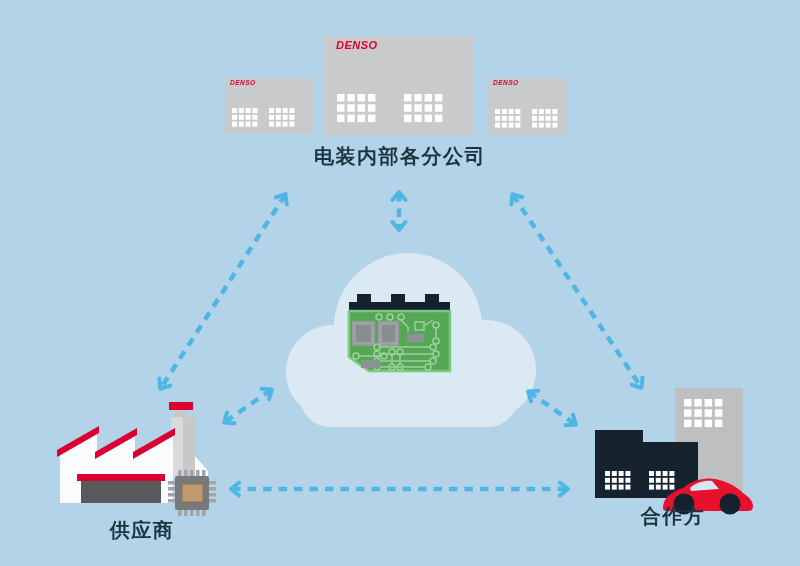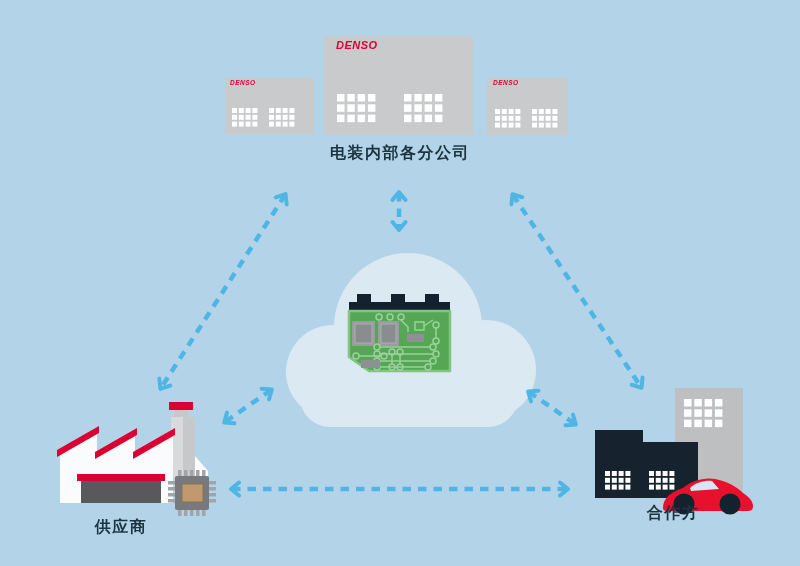--- a/index.html
+++ b/index.html
@@ -5,21 +5,21 @@
   html,body{margin:0;padding:0;}
   body{
     width:800px;height:566px;position:relative;overflow:hidden;
     background:#B3D4E8;
     font-family:"Liberation Sans","DejaVu Sans",sans-serif;
   }
   .stage{position:absolute;inset:0;width:800px;height:552px;}
   svg{position:absolute;left:0;top:0;}
   .label{
     position:absolute;transform:translateX(-50%);
-    color:#1C3440;font-weight:bold;font-size:16px;letter-spacing:1.5px;
+    color:#1C3440;font-weight:bold;font-size:20px;letter-spacing:1.5px;
     white-space:nowrap;
   }
   .brand-logo{
     position:absolute;color:#DC0032;font-weight:bold;font-style:italic;
     letter-spacing:0.5px;line-height:1;white-space:nowrap;
   }
   .brand-logo.lg{font-size:11px;}
   .brand-logo.sm{font-size:6.5px;}
 </style>
 </head>
@@ -201,16 +201,16 @@
     <circle cx="684" cy="504" r="10.5" fill="#14212E"></circle>
     <circle cx="730" cy="504" r="10.5" fill="#14212E"></circle>
   </g>
 </svg>
 
 <span class="brand-logo lg" style="left:336px;top:40px;">DENSO</span>
 <span class="brand-logo sm" style="left:230px;top:80px;">DENSO</span>
 <span class="brand-logo sm" style="left:493px;top:80px;">DENSO</span>
 
 <div class="label" style="left:400px;top:143px;">电装内部各分公司</div>
-<div class="label" style="left:121px;top:517px;">供应商</div>
+<div class="label" style="left:142px;top:517px;">供应商</div>
 <div class="label" style="left:673px;top:503px;">合作方</div>
 
 </div>
 
 </body></html>

